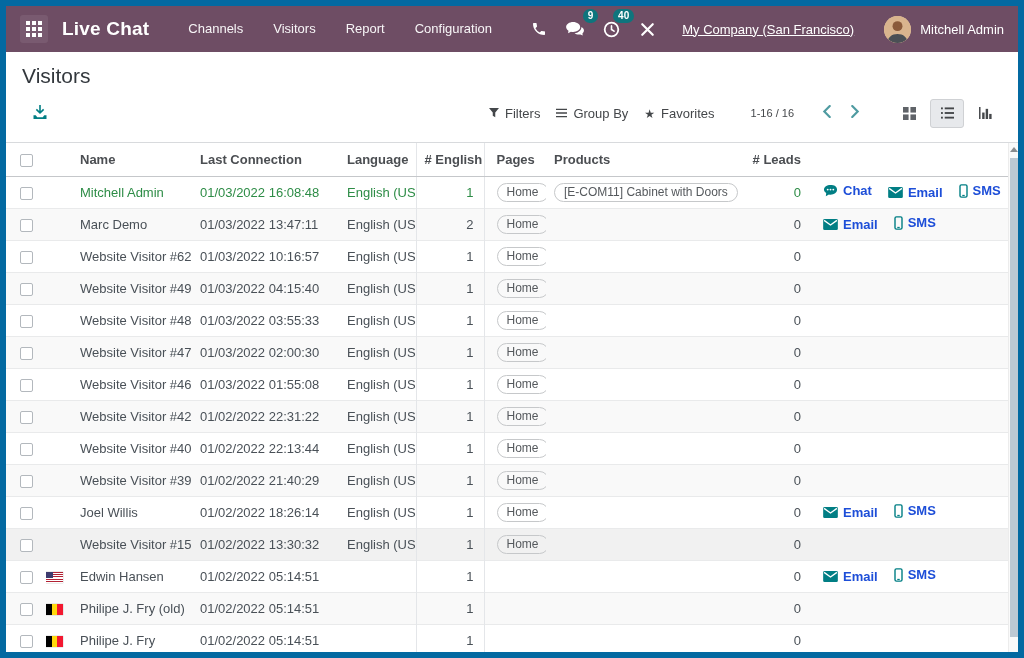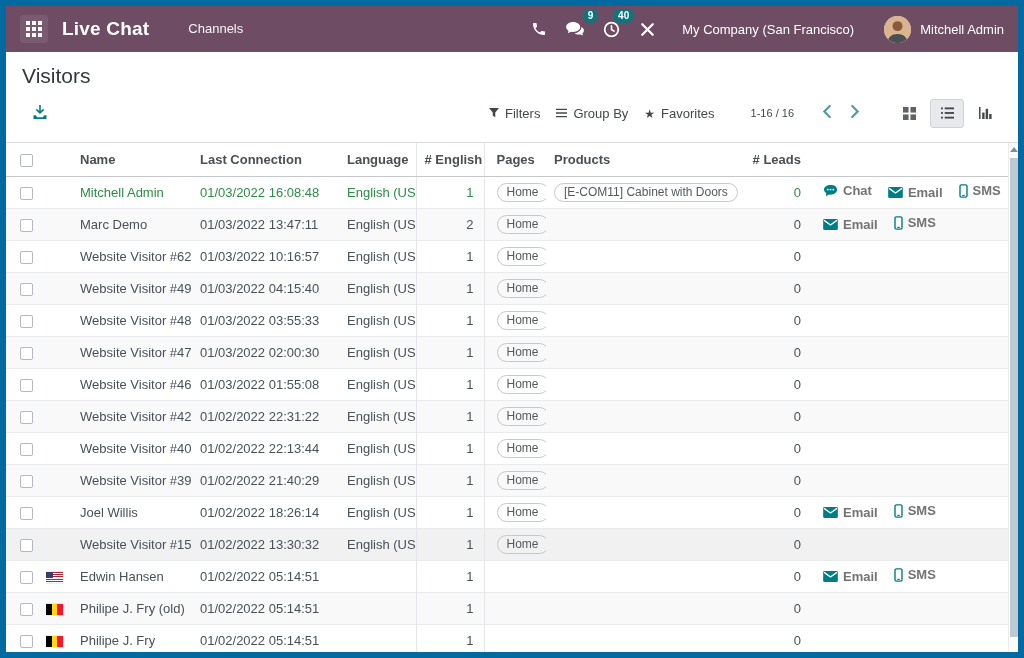--- a/index.html
+++ b/index.html
@@ -5,26 +5,26 @@
   html,body{margin:0;padding:0;background:#e9e9e9;}
   body{font-family:"Liberation Sans", sans-serif; font-size:13px; color:#495057;}
   *{box-sizing:border-box;}
   .window{width:1024px;height:658px;background:#fff;border:6px solid #0369a1;overflow:hidden;position:relative;}
 
   
   .navbar{height:46px;background:#6e4d64;display:flex;align-items:center;padding:0 14px;color:#fff;}
   .apps-grid{width:28px;height:28px;border-radius:3px;background:rgba(255,255,255,.08);display:grid;grid-template-columns:repeat(3,4px);grid-template-rows:repeat(3,4px);gap:2px;align-content:center;justify-content:center;cursor:pointer;}
   .apps-grid i{background:#fff;width:4px;height:4px;display:block;}
   .brand{font-size:19px;font-weight:700;margin:0 24px 0 14px;letter-spacing:.2px;}
-  .nav-menu{display:flex;height:46px;flex-direction:column;}
+  .nav-menu{display:flex;height:46px;}
   .nav-menu a{color:#fff;text-decoration:none;font-size:13px;line-height:46px;padding:0 15px;opacity:.95;cursor:pointer;}
   .nav-right{margin-left:auto;display:flex;align-items:center;}
   .nav-icon{position:relative;width:30px;height:30px;display:flex;align-items:center;justify-content:center;cursor:pointer;margin-left:6px;}
   .badge{position:absolute;top:-5px;right:-8px;background:#0e757d;color:#fff;border-radius:10px;font-size:10px;font-weight:700;padding:2px 5px;line-height:1;}
-  .company{font-size:13px;margin:0 30px 0 20px;cursor:pointer;}
+  .company{font-size:13px;margin:0 30px 0 20px;cursor:pointer;text-decoration:underline;}
   .avatar{width:27px;height:27px;border-radius:50%;overflow:hidden;background:#e8c9a6;display:inline-flex;align-items:flex-end;justify-content:center;}
   .user-name{font-size:13px;margin-left:9px;cursor:pointer;}
 
   
   .topbar{display:flex;align-items:center;padding:10px 16px 6px;height:44px;}
   .page-title{font-size:21px;font-weight:400;color:#33383d;margin:0;flex:1;}
   .searchbox{width:502px;display:flex;align-items:center;border-bottom:2px solid #017e84;padding:2px 2px 5px;}
   .facet{display:flex;align-items:center;border:1px solid #6e4d64;border-radius:2px;overflow:hidden;height:23px;margin-right:8px;background:#fff;cursor:pointer;}
   .facet-ico{background:#6e4d64;width:22px;height:23px;display:flex;align-items:center;justify-content:center;}
   .facet-label{padding:0 8px;font-size:13px;color:#343a40;white-space:nowrap;}
@@ -57,21 +57,21 @@
   tbody tr.hl{background:#f1f1f1;}
   tbody tr{cursor:pointer;}
   .c-visits{text-align:right;border-left:1px solid #e4e6e9;border-right:1px solid #e4e6e9;padding-right:10px;}
   thead .c-visits{border-left:1px solid #e4e6e9;border-right:1px solid #e4e6e9;}
   .c-leads{text-align:right;padding-right:12px;}
   .c-pages{padding-left:12px;}
   .c-actions{padding-left:10px;}
   tr.online .c-name,tr.online .c-date,tr.online .c-lang,tr.online .c-visits,tr.online .c-leads{color:#2d8c46;}
   .pill{display:inline-block;border:1px solid #c6c8ca;border-radius:10px;padding:1px 9px;font-size:12px;color:#55595d;line-height:15px;margin-right:6px;background:transparent;}
   input[type="checkbox"]{appearance:none;width:13px;height:13px;border:1px solid #b3b8bd;border-radius:2px;background:#fff;margin:0 0 0 6px;cursor:pointer;display:inline-block;vertical-align:middle;}
-  .action{display:inline-flex;align-items:center;gap:5px;color:#737373;font-weight:700;font-size:13px;margin-right:16px;text-decoration:none;cursor:pointer;}
+  .action{display:inline-flex;align-items:center;gap:5px;color:#1d4ed8;font-weight:700;font-size:13px;margin-right:16px;text-decoration:none;cursor:pointer;}
   .flag{width:17px;height:11px;display:inline-block;position:relative;box-shadow:0 0 1px rgba(0,0,0,.45);vertical-align:middle;}
   .flag-be{background:linear-gradient(90deg,#000 0 33%,#FFD90C 33% 66%,#F31830 66%);}
   .flag-us{background:repeating-linear-gradient(#B22234 0 1px,#fff 1px 2.2px);}
   .flag-us::after{content:"";position:absolute;left:0;top:0;width:7px;height:6px;background:#3C3B6E;}
   .dots-btn{background:none;border:none;cursor:pointer;color:#55595d;font-size:14px;font-weight:700;padding:0 4px;}
   .dots-btn::before{content:"\22EE";}
 
   
   .sbar{position:absolute;top:0;right:0;bottom:0;width:10px;background:#fafafa;border-left:1px solid #ececec;}
   .sb-up,.sb-down{position:absolute;left:50%;transform:translateX(-50%);width:0;height:0;border-left:4px solid transparent;border-right:4px solid transparent;cursor:pointer;}

